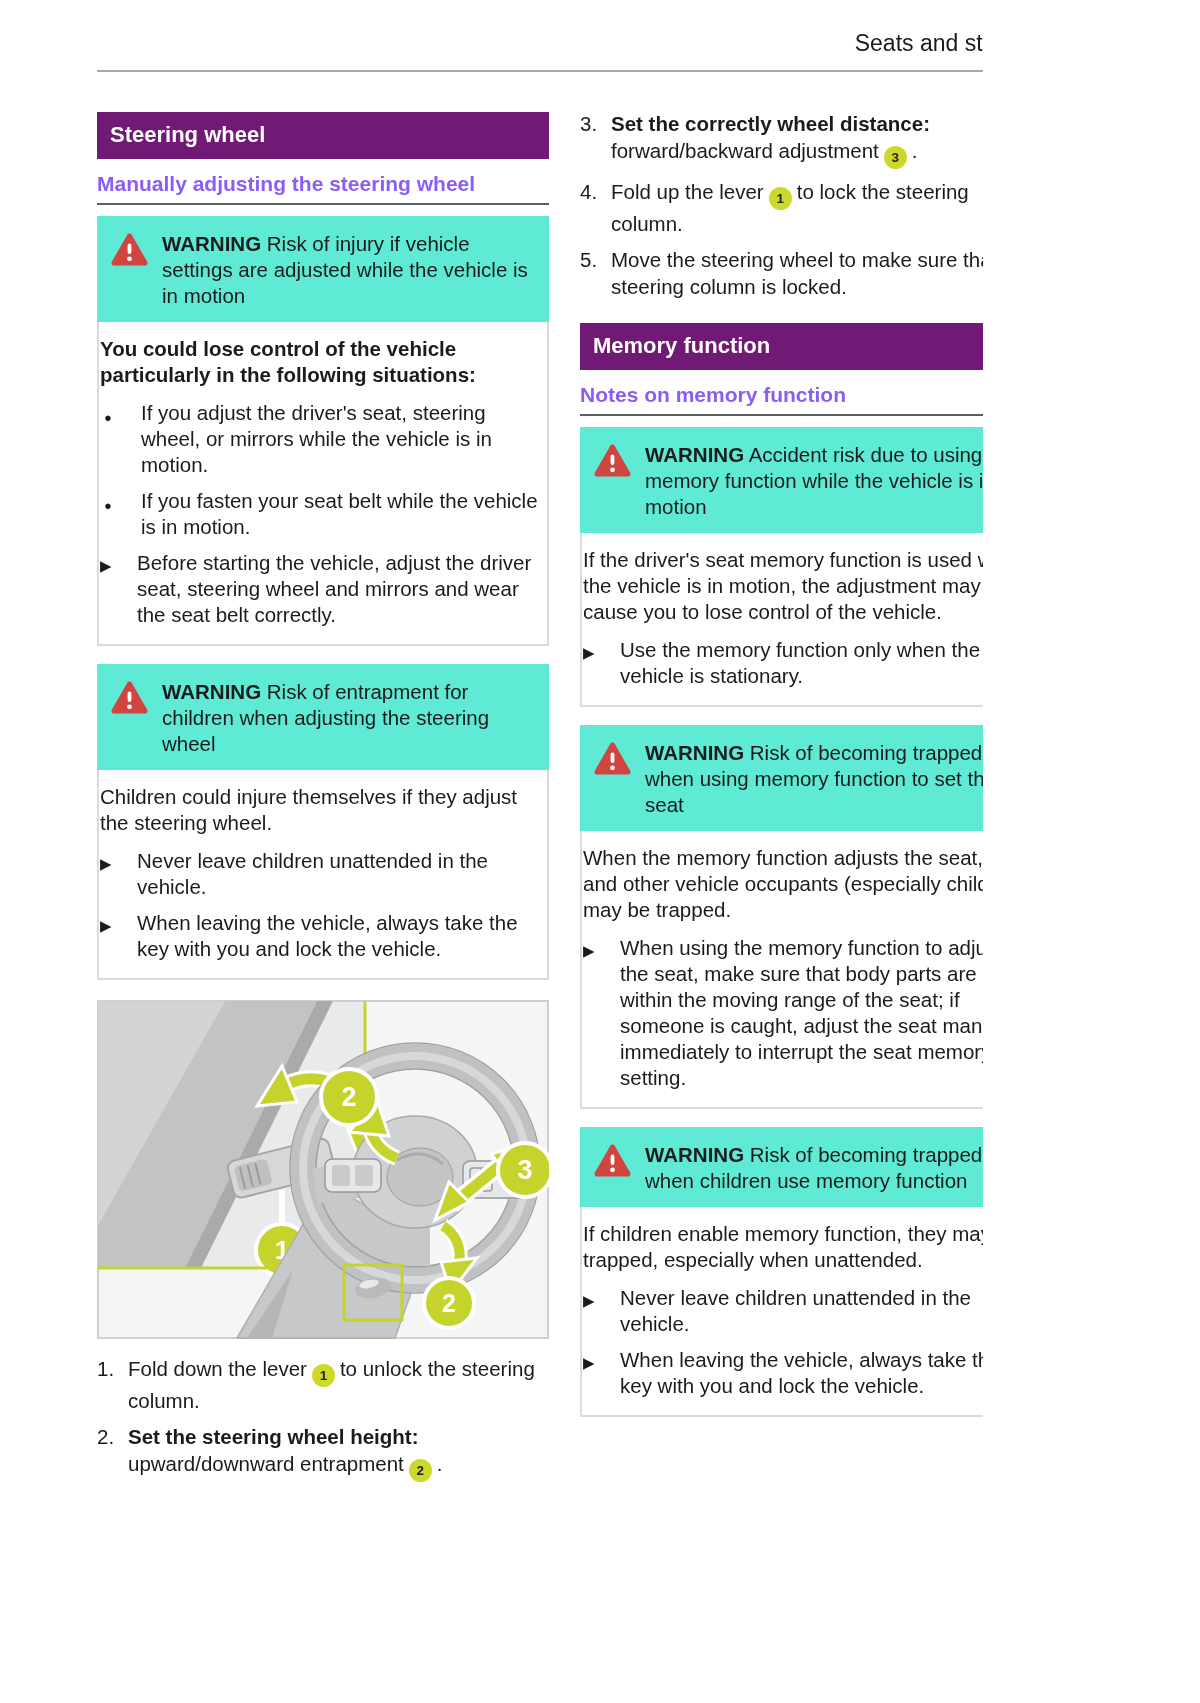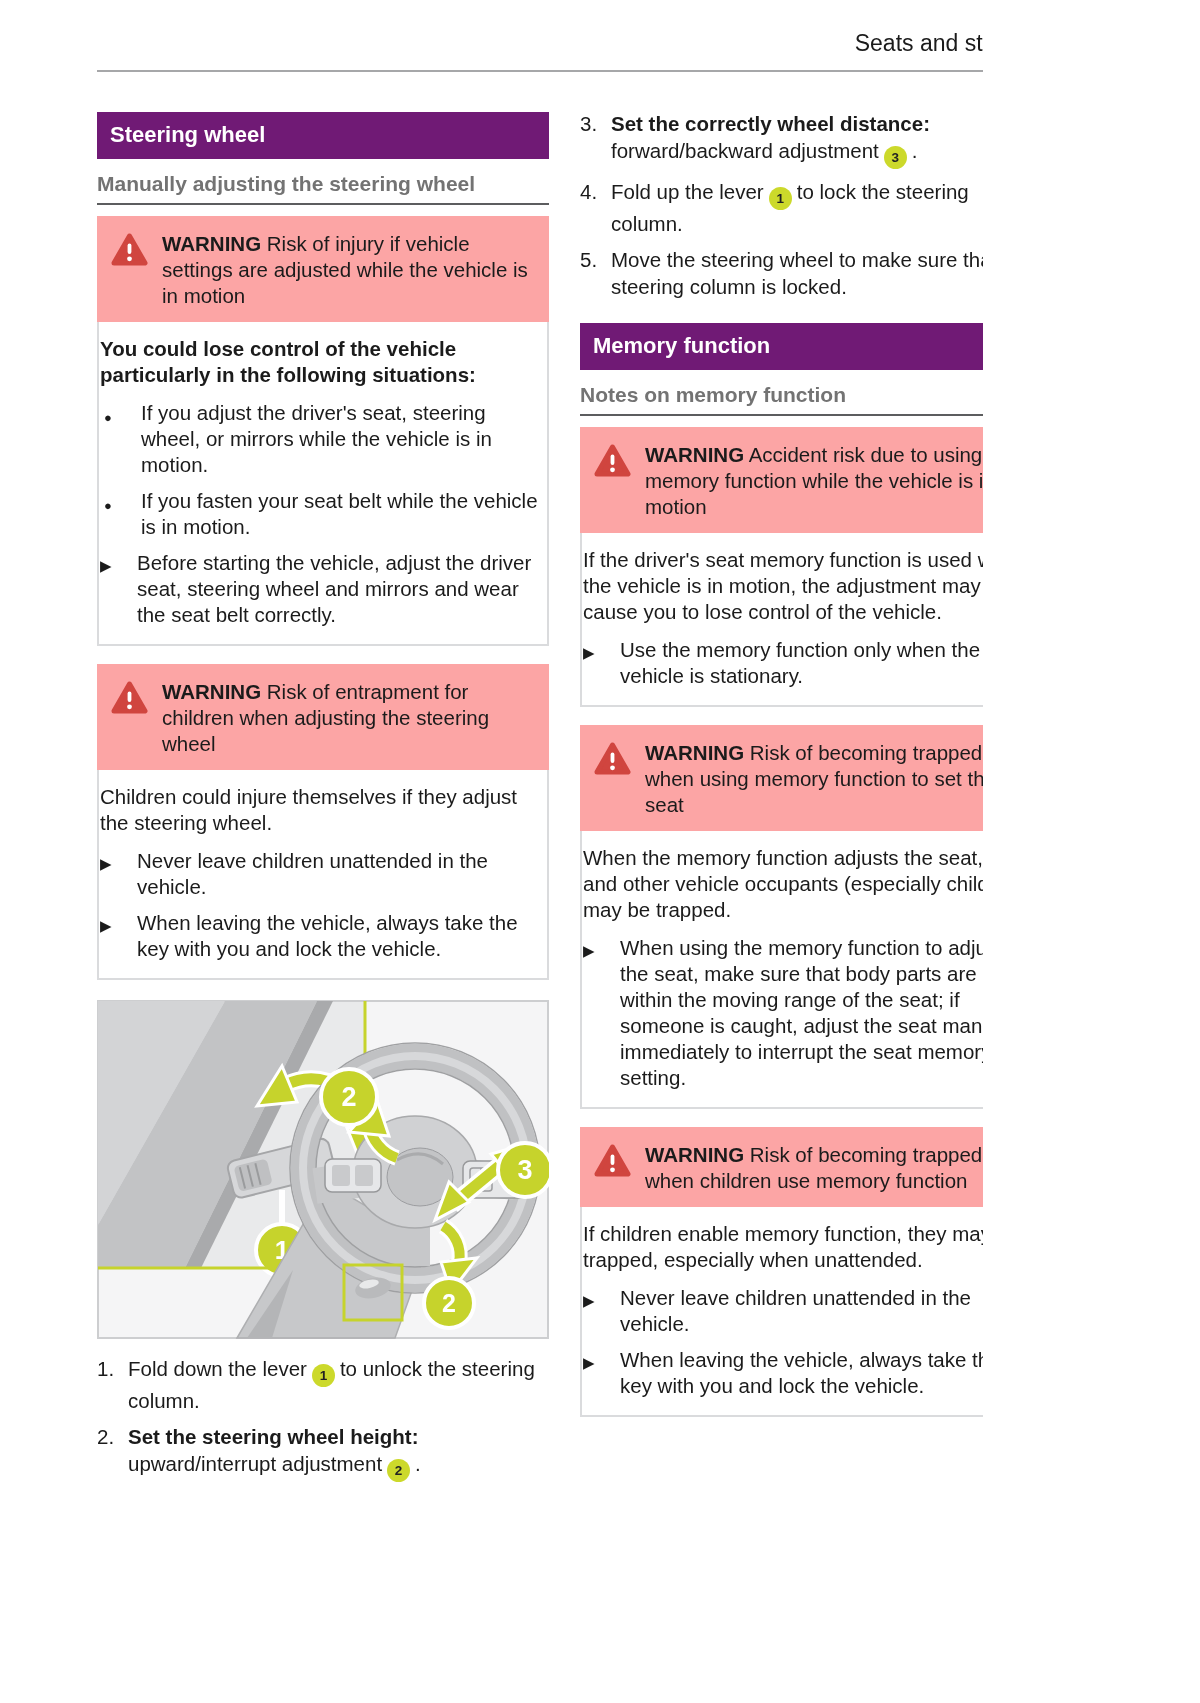--- a/index.html
+++ b/index.html
@@ -12,26 +12,26 @@
               padding-bottom:13px; border-bottom:2px solid #a6a7a9; font-size:23px; }
   .pagehead .num { font-weight:bold; }
 
   
   .col { position:absolute; width:452px; }
   .col-left  { left:97px;  top:112px; }
   .col-right { left:580px; top:110px; }
 
   .secbar  { background:#701a75; color:#fff; font-weight:bold; font-size:22px;
              padding:10px 13px 11px; margin-bottom:13px; }
-  .subhead { color:#737373; font-weight:bold; font-size:21px; padding-bottom:7px;
+  .subhead { color:#8b5cf6; font-weight:bold; font-size:21px; padding-bottom:7px;
              border-bottom:2px solid #5c5d5f; margin-bottom:11px; }
 
   
   .warn { margin-bottom:18px; }
-  .warn-head { background:#fca5a5; padding:15px 14px 13px; display:flex; gap:14px;
+  .warn-head { background:#5eead4; padding:15px 14px 13px; display:flex; gap:14px;
                font-size:20.5px; line-height:26px;justify-content:space-between; }
   .warn-head .wicon { flex:0 0 37px; padding-top:2px; }
   .warn-head .wlabel { font-weight:bold; }
   .warn-body { border:2px solid #dadbdd; border-top:none; padding:14px 1px 12px;
                font-size:20.5px; line-height:26px; }
   .warn-body p { margin:0 0 12px; }
   .warn-body p.bold { font-weight:bold; }
   .li { display:flex; margin-bottom:10px; }
   .li:last-child { margin-bottom:4px; }
   .li .marker { flex:0 0 37px; }
@@ -196,21 +196,21 @@
       </svg>
     </div>
 
     <div class="steps">
       <div class="step">
         <span class="n">1.</span>
         <span class="t"><span class="b"></span><span>Fold down the lever</span><span class="chip">1</span><span>to unlock the steering column.</span></span>
       </div>
       <div class="step">
         <span class="n">2.</span>
-        <span class="t"><span class="b">Set the steering wheel height:</span><span> upward/interrupt adjustment</span><span class="chip">2</span><span>.</span></span>
+        <span class="t"><span class="b">Set the steering wheel height:</span><span> upward/downward entrapment</span><span class="chip">2</span><span>.</span></span>
       </div>
     </div>
   </div>
 
   <div class="col col-right">
 
     <div class="steps right-steps">
       <div class="step">
         <span class="n">3.</span>
         <span class="t"><span class="b">Set the correctly wheel distance:</span><span> forward/backward adjustment</span><span class="chip">3</span><span>.</span></span>

